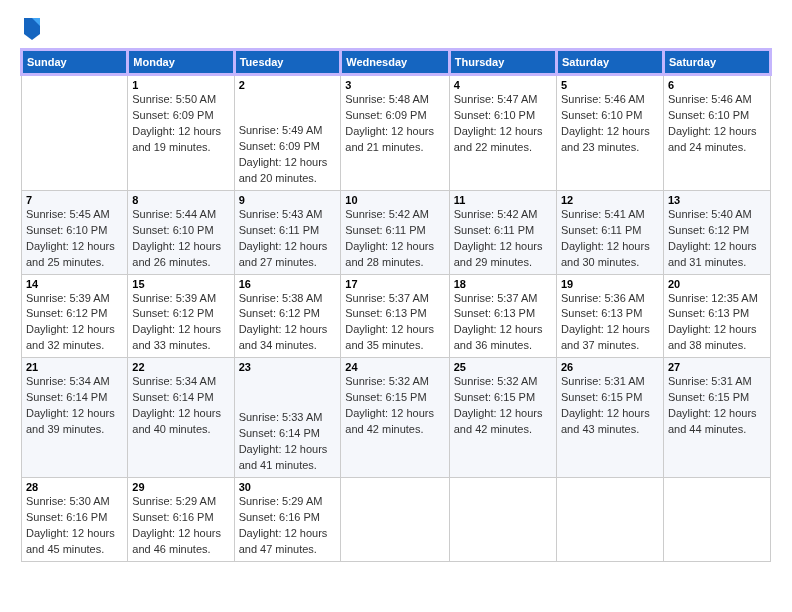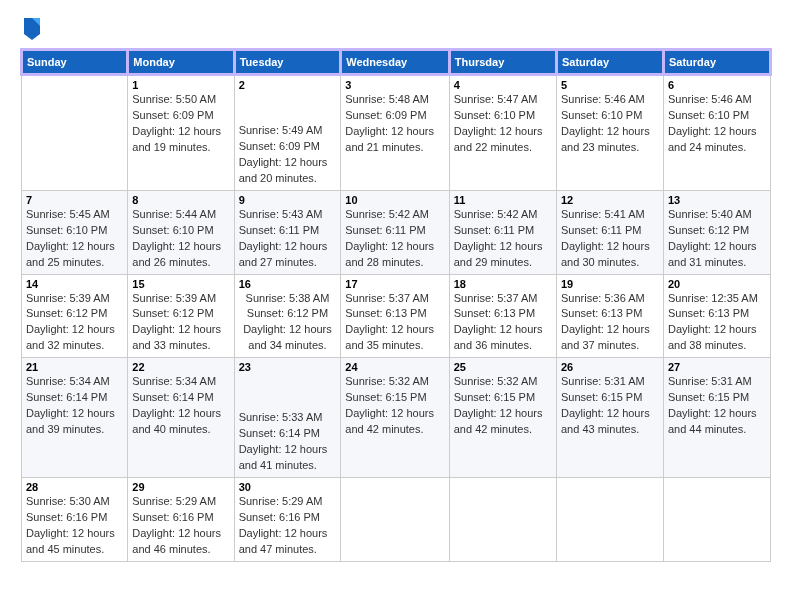--- a/index.html
+++ b/index.html
@@ -238,21 +238,21 @@
           </td>
           <td>
             <span class="day-num">15</span>
             <div class="cell-text" style="white-space: pre-line;">Sunrise: 5:39 AM
 Sunset: 6:12 PM
 Daylight: 12 hours
 and 33 minutes.</div>
           </td>
           <td>
             <span class="day-num">16</span>
-            <div class="cell-text" style="white-space: pre-line; text-align: center;">Sunrise: 5:38 AM
+            <div class="cell-text" style="white-space: pre-line;">Sunrise: 5:38 AM
 Sunset: 6:12 PM
 Daylight: 12 hours
 and 34 minutes.</div>
           </td>
           <td>
             <span class="day-num">17</span>
             <div class="cell-text" style="white-space: pre-line;">Sunrise: 5:37 AM
 Sunset: 6:13 PM
 Daylight: 12 hours
 and 35 minutes.</div>

